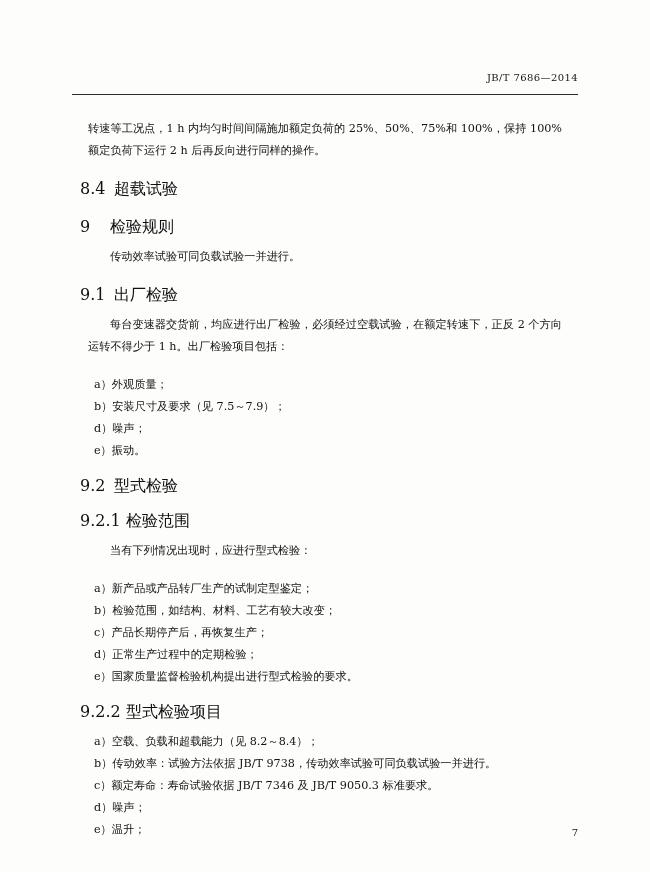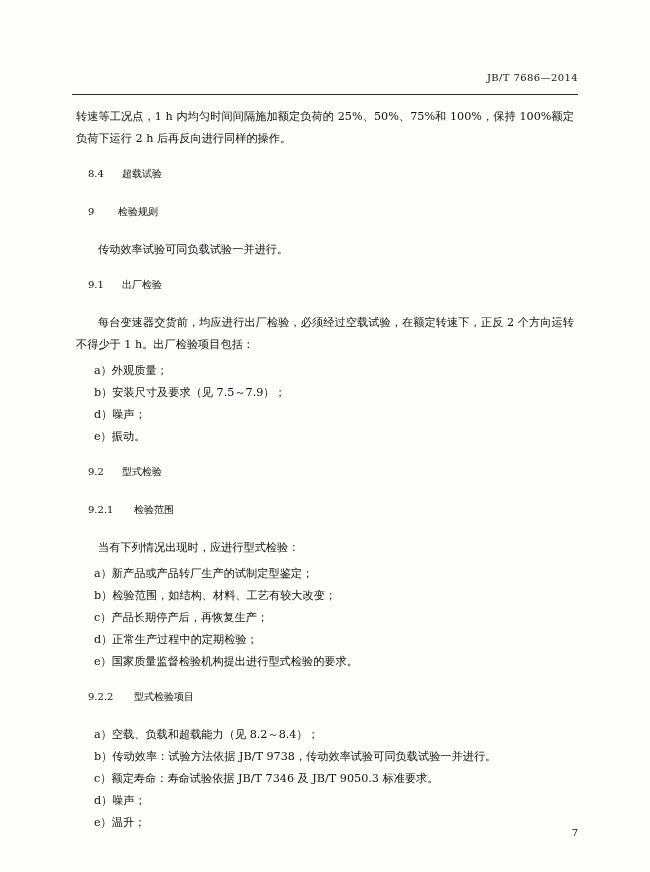--- a/index.html
+++ b/index.html
@@ -46,31 +46,31 @@
   .content {
     position: absolute;
     left: 72px;
     top: 102px;
     width: 506px;
     font-size: 11.2px;
     line-height: 22px;
     color: #111111;
   }
   .p {
-    margin: 4px;
+    margin: 16px;
     text-align: justify;
     text-justify: inter-ideograph;
   }
   .lead {
     text-indent: 22px;
   }
   .sec-h {
-    margin: 16px;
+    margin: 8px;
     font-weight: normal;
-    font-size: 10px;
+    font-size: 16px;
     line-height: 22px;
   }
   .gap-s { margin-top: 7px; }
   .gap-m { margin-top: 13px; }
   .gap-l { margin-top: 16px; }
   .num {
     display: inline-block;
   }
   .num-w1 { min-width: 30px; }
   .num-w2 { min-width: 34px; }

